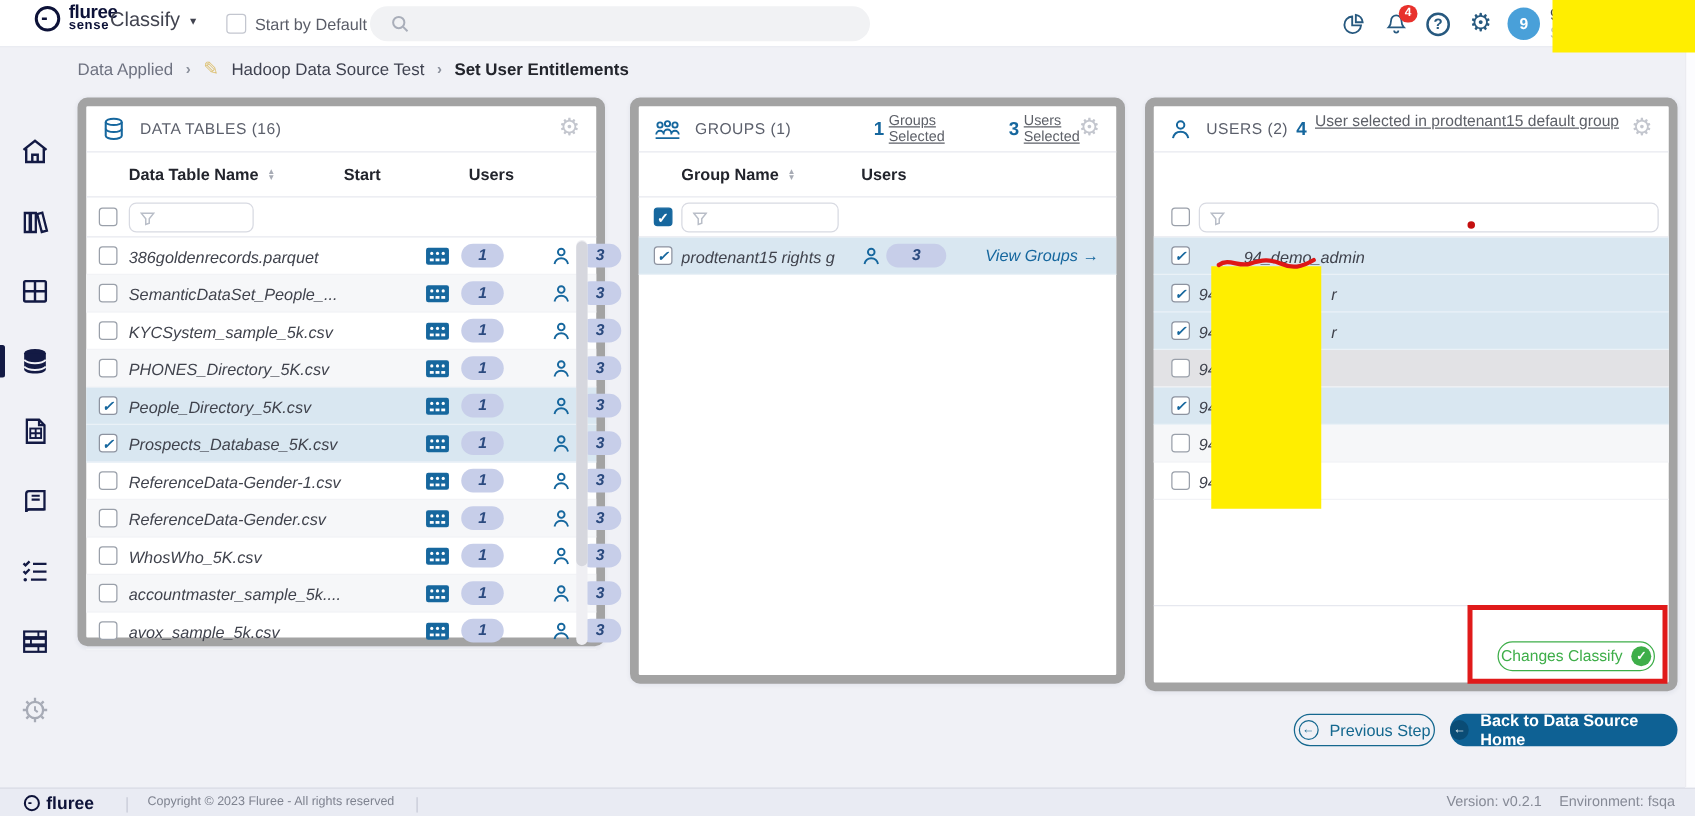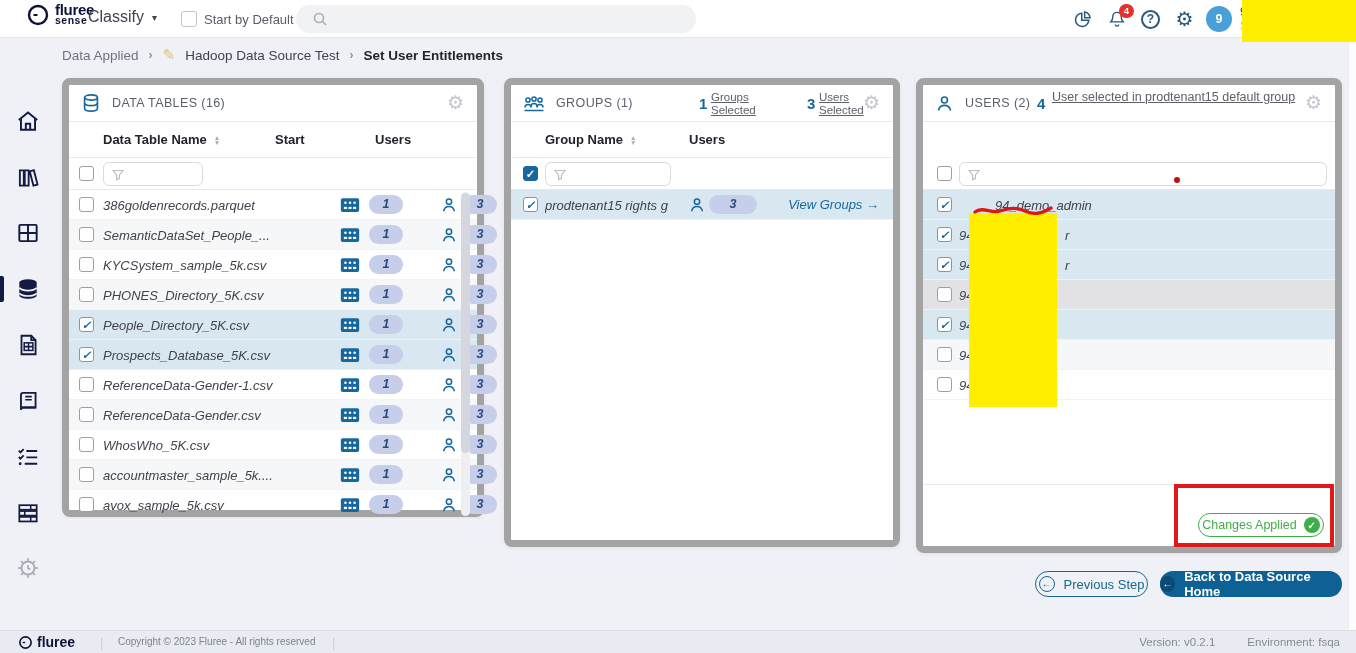--- a/index.html
+++ b/index.html
@@ -85,21 +85,21 @@
   #btn-back { left:1160px; top:571px; width:182px; background:#0e6194; color:#fff; font-weight:700; }
   .arrow-circle { width:16px; height:16px; border-radius:50%; display:flex; align-items:center; justify-content:center; font-size:10px; line-height:10px; }
   .arrow-outline { border:1.5px solid #15688f; color:#15688f; }
   .arrow-solid { background:#0a4c75; color:#fff; }
 
   
   .footer { position:absolute; left:0; top:630px; width:1356px; height:23px; background:#e9ebf3; border-top:1px solid #d9dbe5; }
   .f-logo { position:absolute; left:18px; top:3px; display:flex; align-items:center; gap:4px; color:#0d1238; font-size:14px; font-weight:800; }
   .f-div { position:absolute; top:4px; color:#c9ccd8; font-size:13px; }
   .f-copy { position:absolute; left:118px; top:5px; font-size:10px; color:#7e828f; }
-  .f-right { position:absolute; right:16px; top:5px; font-size:11.5px; color:#868a96; display:flex; gap:32px; }
+  .f-right { position:absolute; right:16px; top:5px; font-size:11.5px; color:#868a96; display:flex; gap:14px; }
 
   
   .redaction { position:absolute; background:#ffee00; z-index:30; }
   .red-box { position:absolute; border:4px solid #e01a1a; z-index:40; }
   .red-dot { position:absolute; width:6px; height:6px; border-radius:50%; background:#c40f0f; z-index:40; }
   .squiggle { position:absolute; z-index:40; }
   .page-scroll { position:absolute; left:1348px; top:38px; width:8px; height:592px; background:#fcfcfe; border-left:1px solid #ececf1; }
 </style>
 </head>
 <body>
@@ -550,21 +550,21 @@
     <span class="cb" style="left:14px"></span>
     <span class="row-name" style="left:36px; width:360px;"><span class="u-text">94</span></span>
   </div>
         <div class="row state-normal">
     <span class="cb" style="left:14px"></span>
     <span class="row-name" style="left:36px; width:360px;"><span class="u-text">94</span></span>
   </div>
       </div>
     <div class="users-sep"></div>
     <div class="changes-btn">
-      <span>Changes Applied</span>
+      <span>Changes Classify</span>
       <span class="check-circle">✓</span>
     </div>
   </div>
 
   <div class="btn" id="btn-prev">
     <span class="arrow-circle arrow-outline">←</span>
     <span>Previous Step</span>
   </div>
   <div class="btn" id="btn-back">
     <span class="arrow-circle arrow-solid">←</span>

